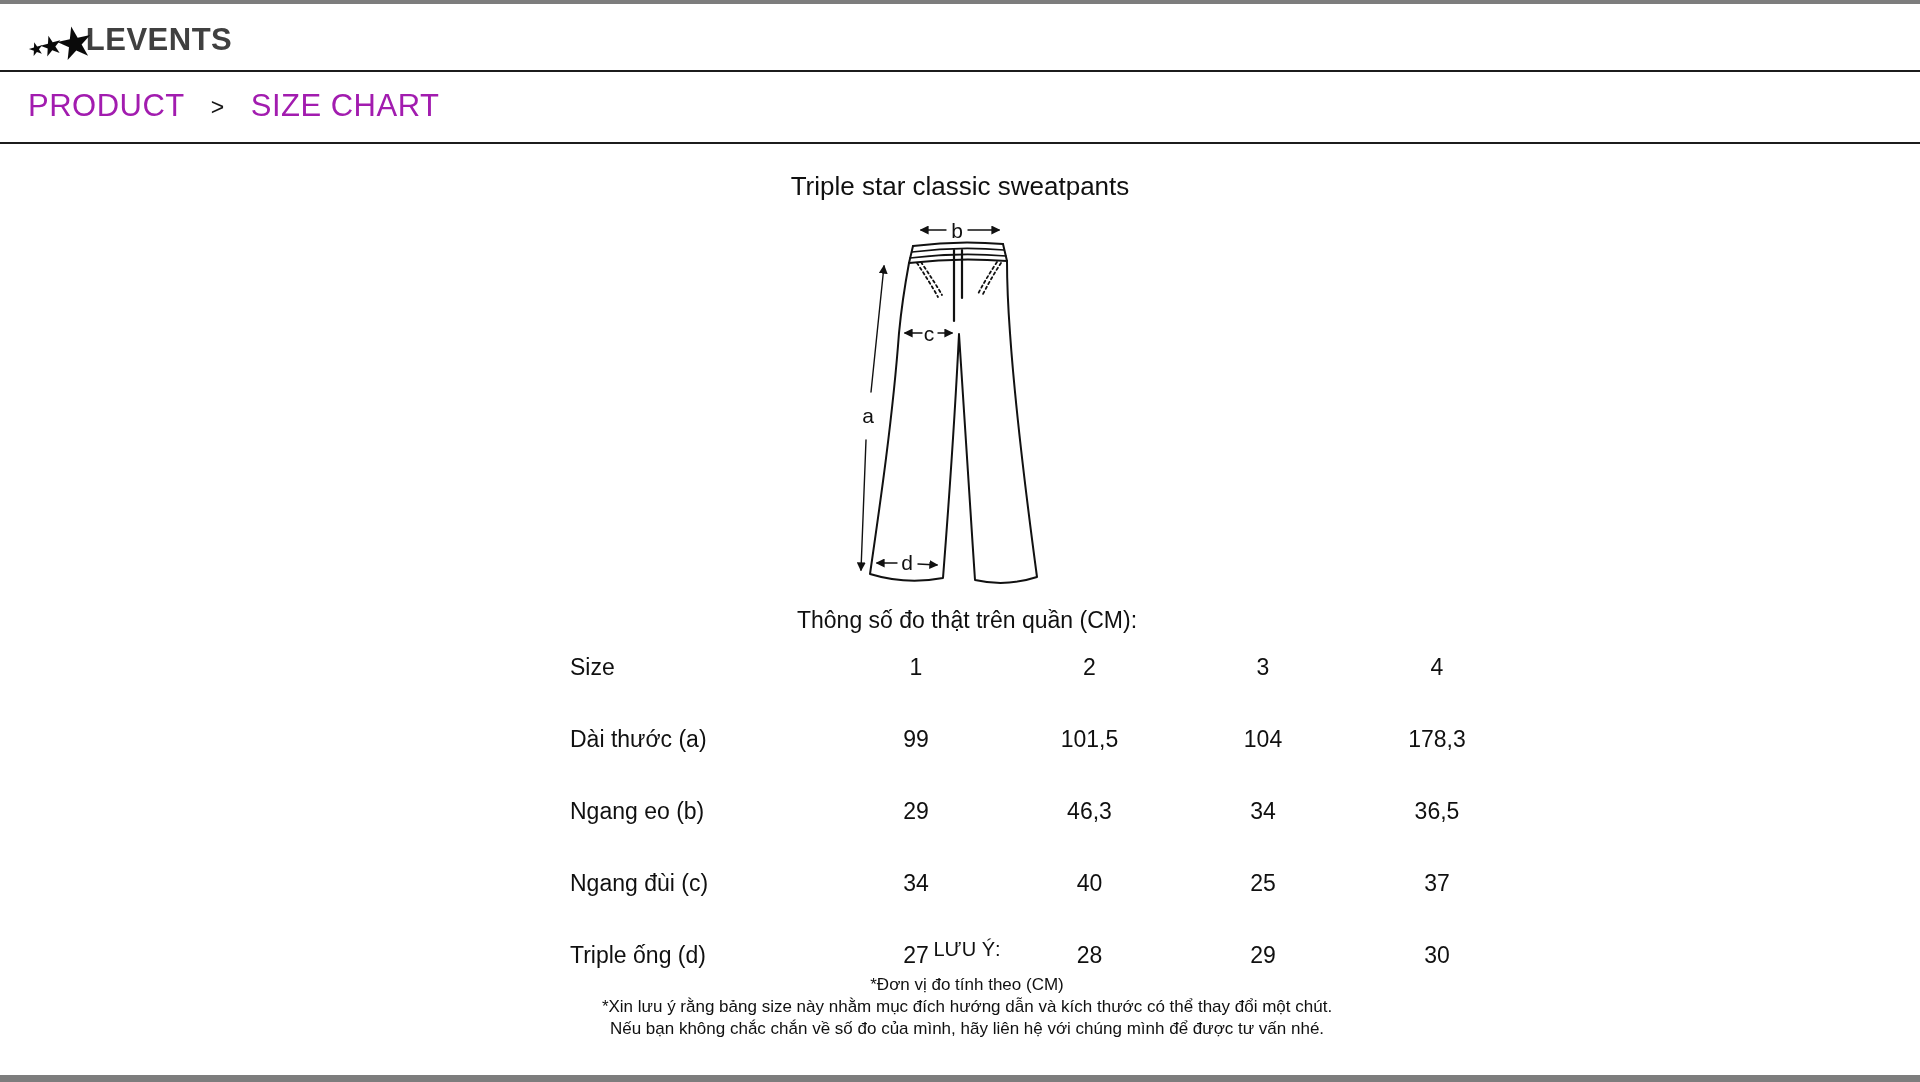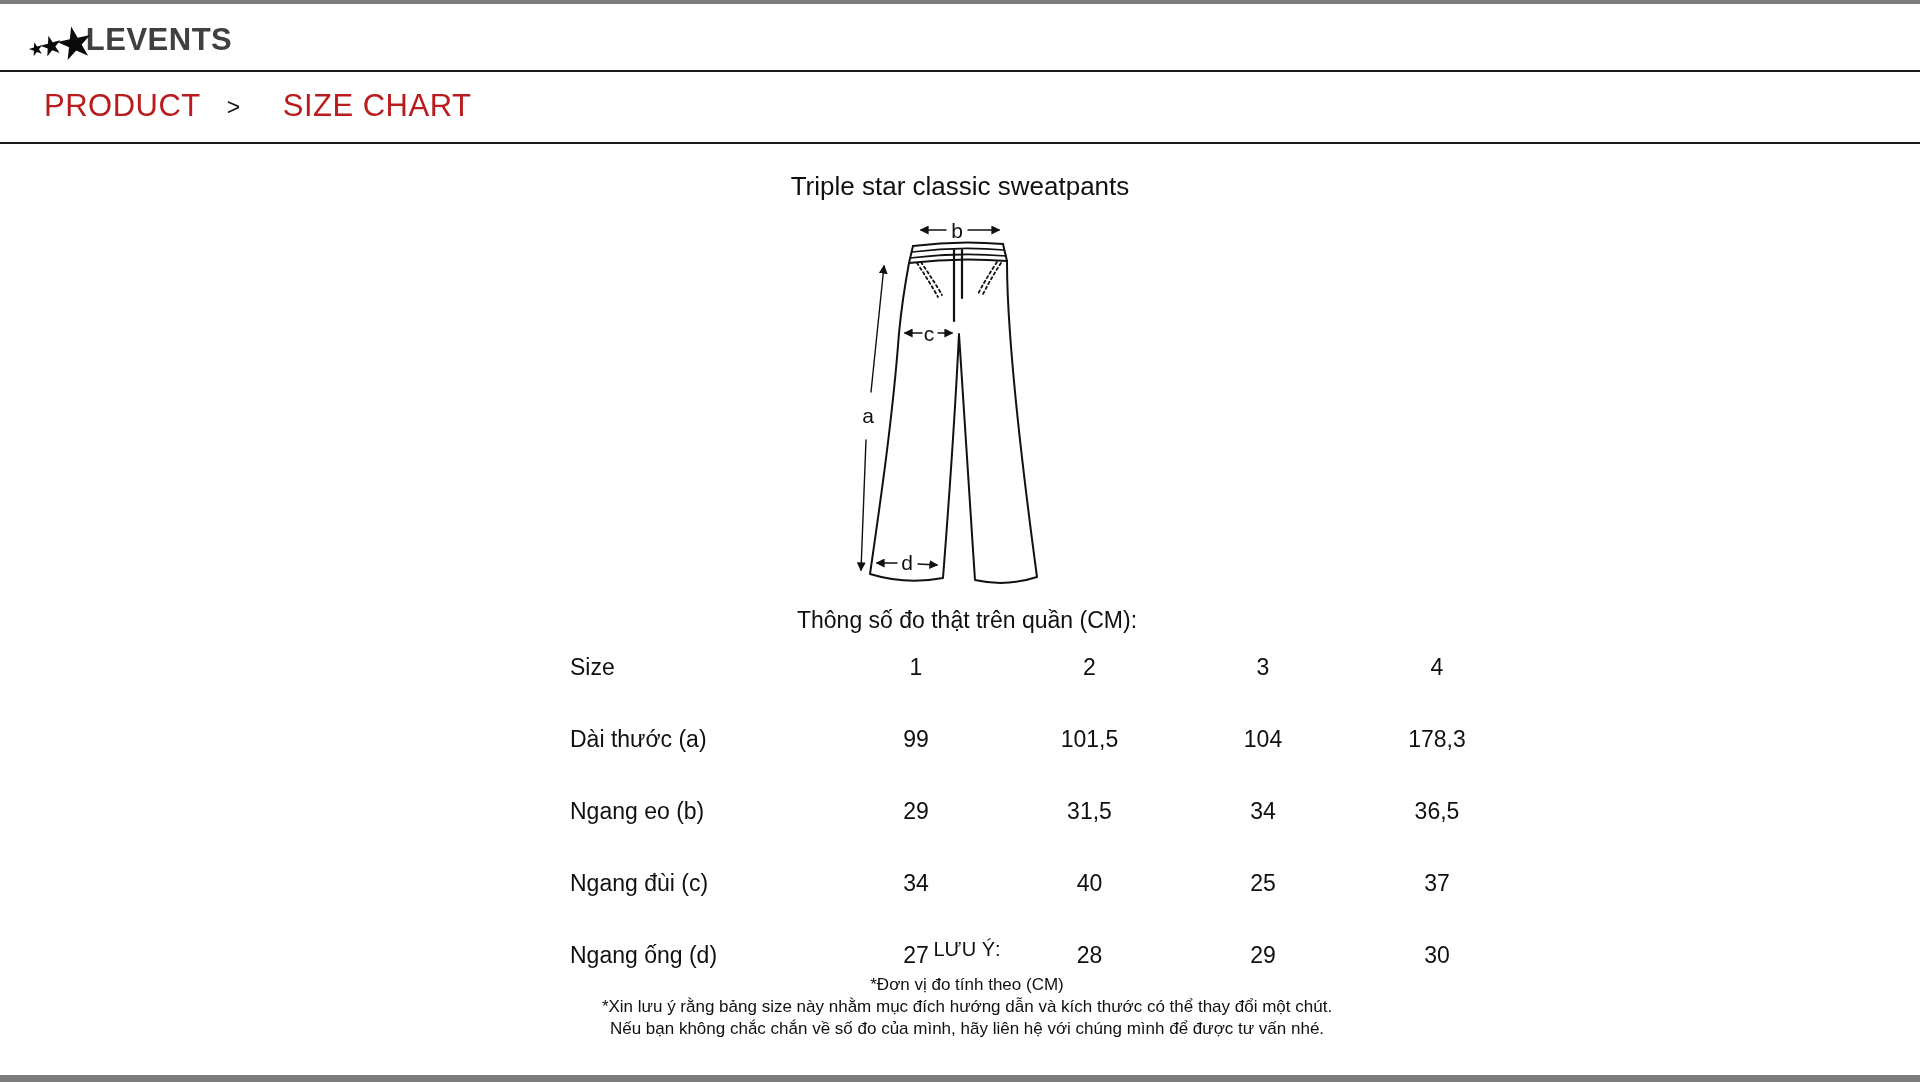--- a/index.html
+++ b/index.html
@@ -21,21 +21,21 @@
   .star{font-family:"DejaVu Sans",sans-serif;line-height:.9;color:#0a0a0a;}
   .star.s1{font-size:18px;transform:rotate(-16deg);margin-right:-5px;margin-bottom:1px;}
   .star.s2{font-size:27px;transform:rotate(-15deg);margin-right:-8px;margin-bottom:0;}
   .star.s3{font-size:44px;transform:rotate(-12deg);margin-right:-9px;margin-bottom:-5px;}
   .wordmark{font-size:31px;font-weight:bold;letter-spacing:.5px;line-height:1;margin-bottom:3px;color:#404040;}
 
   
   .breadcrumb{position:absolute;left:28px;top:88px;display:flex;align-items:center;gap:26px;
     font-size:31px;letter-spacing:.5px;color:#151515;}
   .breadcrumb .sep{font-size:23px;padding-top:2px;}
-  .breadcrumb .crumb{text-decoration:none;color:#b91c1c;margin-left:16px;}
+  .breadcrumb .crumb{text-decoration:none;color:#a21caf;}
 
   .page-title{position:absolute;left:0;top:171px;width:1920px;text-align:center;
     font-size:26px;line-height:30px;color:#101010;}
 
   .pants-svg{position:absolute;left:850px;top:210px;width:300px;height:412px;}
 
   .table-heading{position:absolute;left:0;top:605px;width:1920px;text-align:center;
     font-size:23px;line-height:30px;transform:translateX(7px);color:#101010;}
 
   .size-grid{position:absolute;left:570px;top:645px;display:grid;
@@ -147,31 +147,31 @@
   <div class="val">4</div>
 
   <div class="lbl">Dài thước (a)</div>
   <div class="val">99</div>
   <div class="val">101,5</div>
   <div class="val">104</div>
   <div class="val">178,3</div>
 
   <div class="lbl">Ngang eo (b)</div>
   <div class="val">29</div>
-  <div class="val">31,5</div>
+  <div class="val">46,3</div>
   <div class="val">34</div>
   <div class="val">36,5</div>
 
   <div class="lbl">Ngang đùi (c)</div>
   <div class="val">34</div>
   <div class="val">40</div>
   <div class="val">25</div>
   <div class="val">37</div>
 
-  <div class="lbl">Ngang ống (d)</div>
+  <div class="lbl">Triple ống (d)</div>
   <div class="val">27</div>
   <div class="val">28</div>
   <div class="val">29</div>
   <div class="val">30</div>
 </div>
 
 <div class="notes">
   <div class="notes-heading">LƯU Ý:</div>
   <div class="note-line">*Đơn vị đo tính theo (CM)</div>
   <div class="note-line">*Xin lưu ý rằng bảng size này nhằm mục đích hướng dẫn và kích thước có thể thay đổi một chút.</div>

